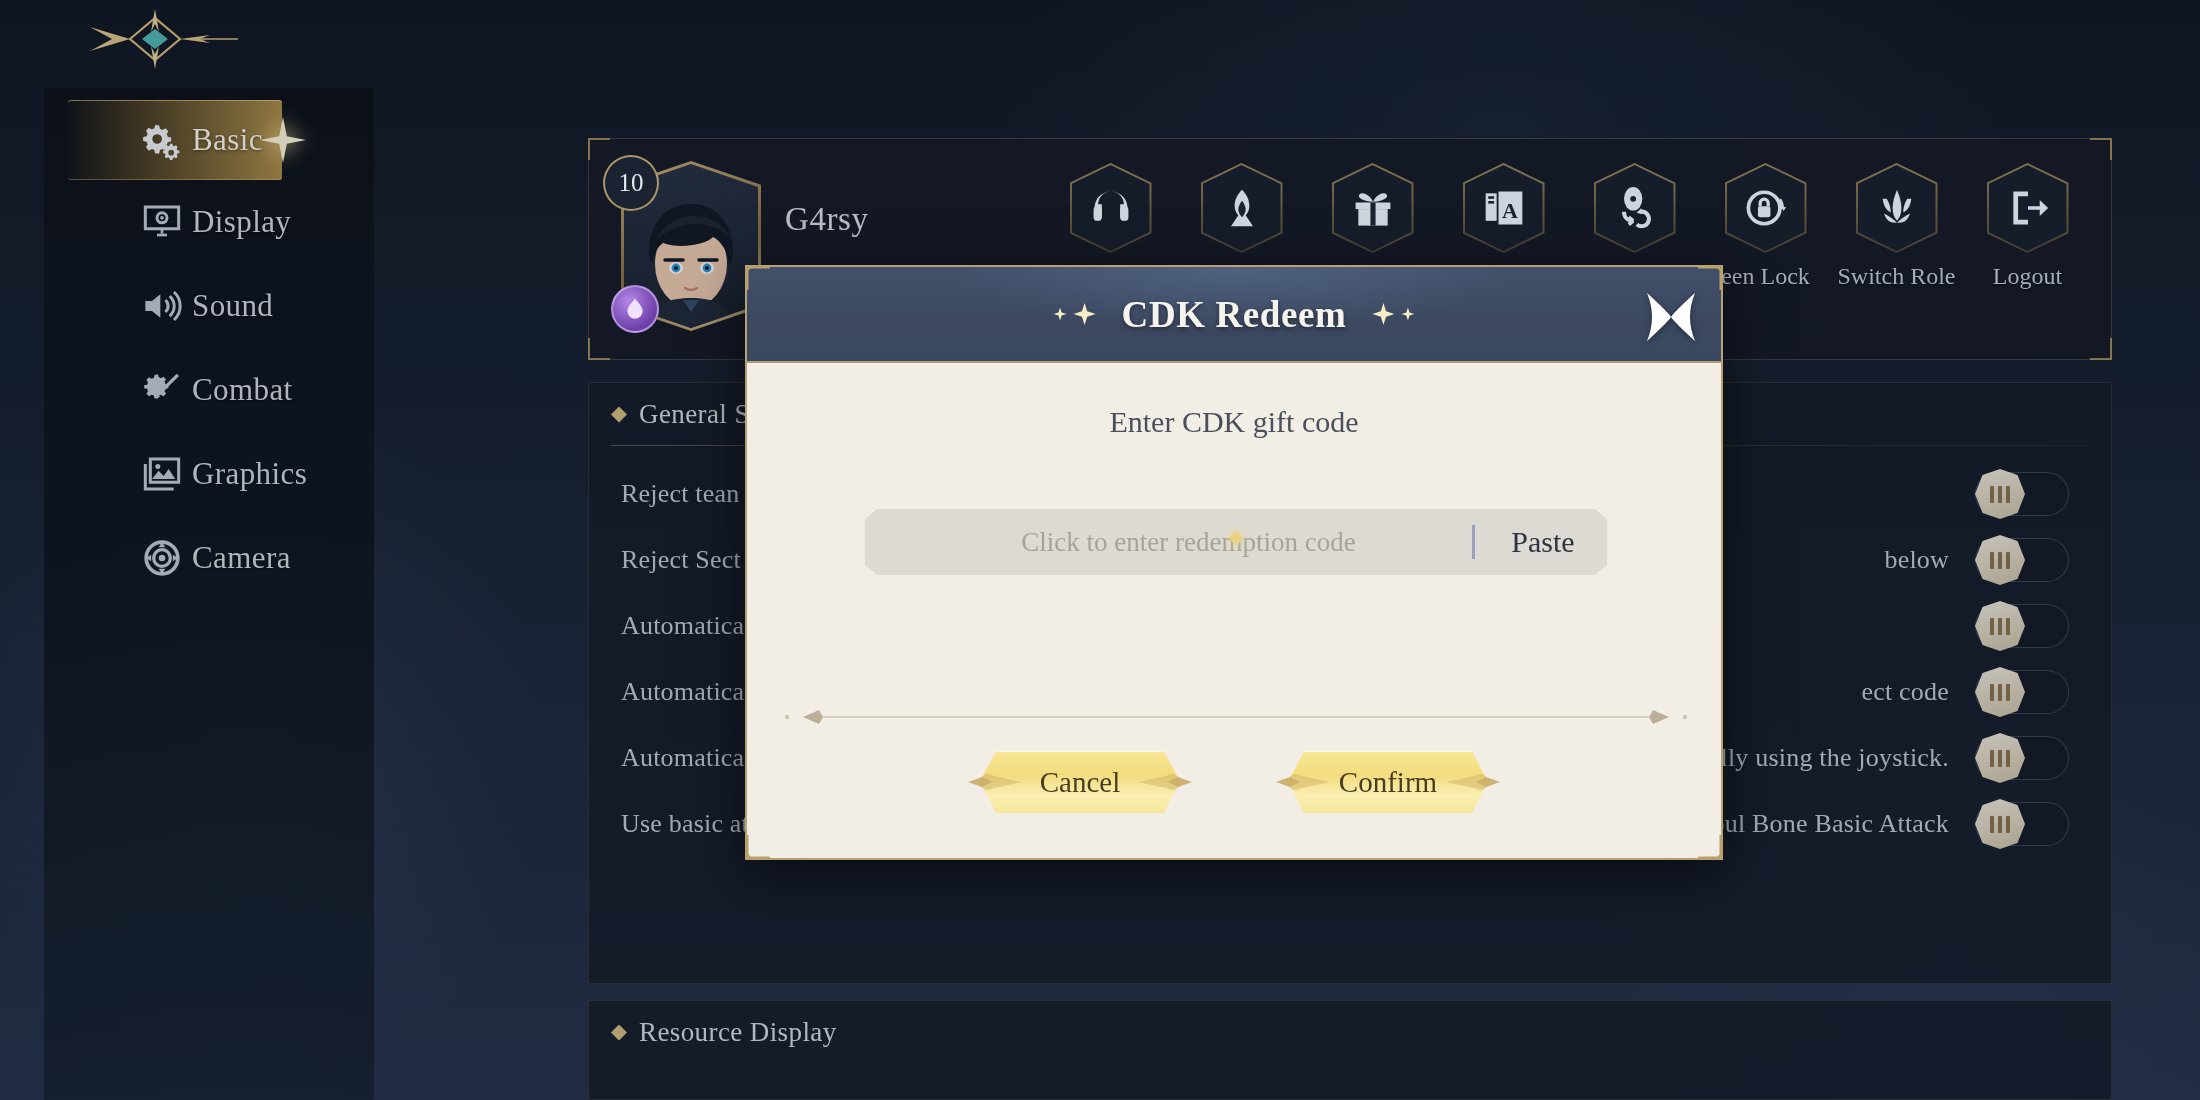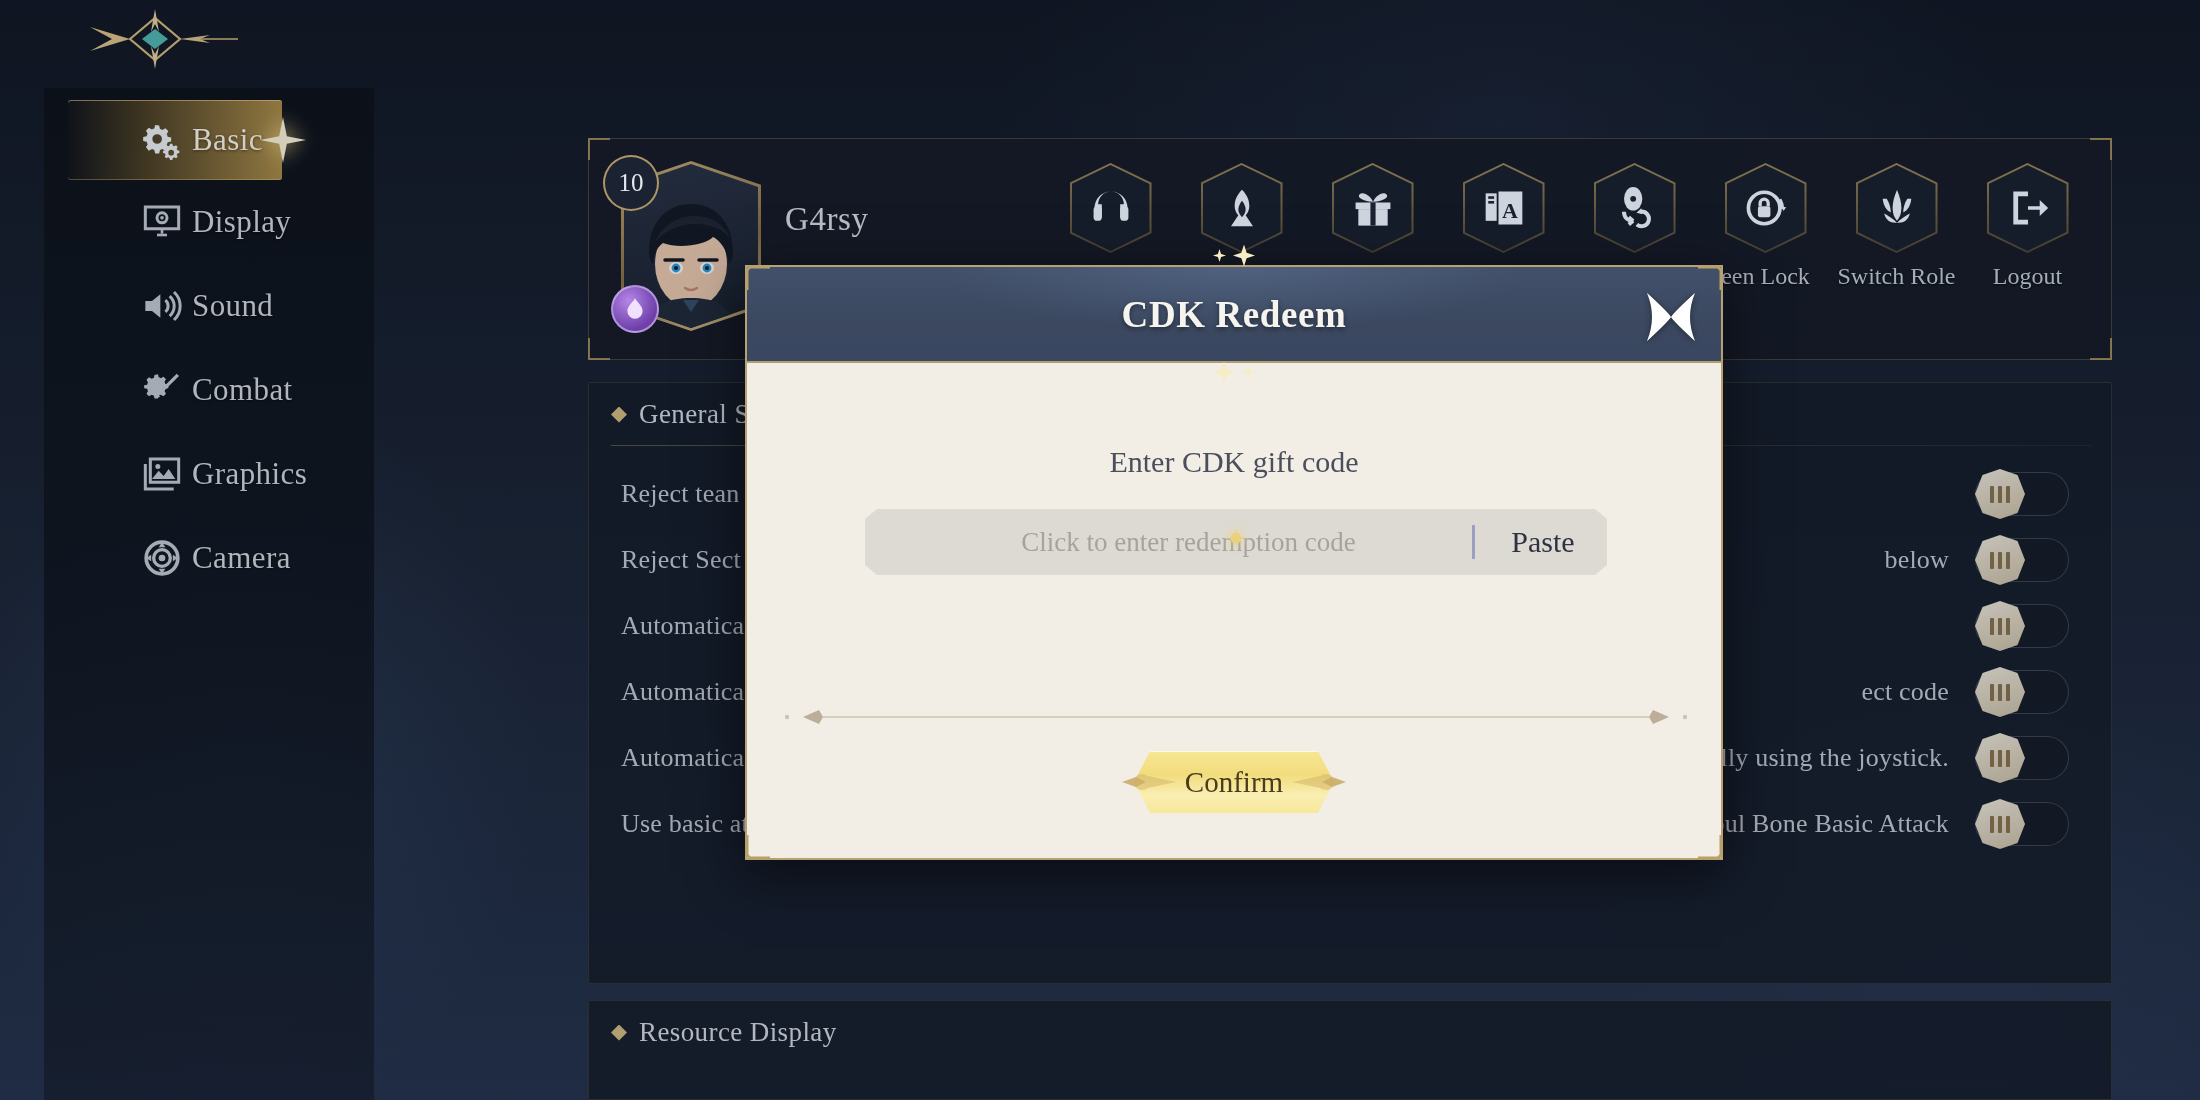--- a/index.html
+++ b/index.html
@@ -145,36 +145,36 @@
   .mcorner.bl { left:-3px; bottom:-3px; transform:scaleY(-1); }
   .mcorner.br { right:-3px; bottom:-3px; transform:scale(-1,-1); }
 
   .mheader { position:absolute; left:0; top:0; width:100%; height:96px;
              background:linear-gradient(180deg,#42506a 0%,#3b4860 60%,#3a4760 100%);
              border-bottom:2px solid rgba(198,172,112,.85);
              display:flex; align-items:center; justify-content:center; }
   .mheader::after { content:""; position:absolute; inset:0;
              background:radial-gradient(ellipse 420px 90px at 50% 0%, rgba(120,150,190,.25), transparent 70%);
              pointer-events:none; }
-  .mtitle-wrap { display:flex; align-items:center; gap:26px; z-index:2;flex-direction:column; }
+  .mtitle-wrap { display:flex; align-items:center; gap:26px; z-index:2; }
   .mtitle { font-size:37px; font-weight:bold; color:#f6f4ef; letter-spacing:.6px;
             text-shadow:0 2px 5px rgba(0,0,0,.45); }
   .spk { display:flex; align-items:center; gap:7px; }
   .spk .d { background:#f7edc4; clip-path:polygon(50% 0,62% 38%,100% 50%,62% 62%,50% 100%,38% 62%,0 50%,38% 38%); }
   .spk .d.sm { width:13px; height:13px; }
   .spk .d.lg { width:22px; height:22px; }
 
   .mclose { position:absolute; right:22px; top:24px; width:56px; height:52px;
             cursor:pointer; z-index:5; }
   .mclose svg { width:100%; height:100%; fill:#ffffff; filter:drop-shadow(0 1px 3px rgba(0,0,0,.4)); }
 
   .mbody { position:absolute; left:0; top:96px; width:100%; bottom:0;
            background:#f2eee6; }
   .mprompt { position:absolute; left:0; top:42px; width:100%; text-align:center;
-             font-size:30px; color:#4b4f5c;margin-top:40px; }
+             font-size:30px; color:#4b4f5c; }
 
   .input-row { position:absolute; left:118px; top:146px; width:742px; height:66px;
                background:#dddad4;
                clip-path:polygon(12px 0,730px 0,742px 10px,742px 56px,730px 66px,12px 66px,0 56px,0 10px);
                display:flex; align-items:center; }
   .input-ph { flex:1; text-align:center; font-size:27px; color:#a6a39d; padding-left:40px; }
   .input-div { width:3px; height:34px; background:#9aa0c0; margin-right:4px; }
   .paste-btn { width:128px; text-align:center; font-size:30px; color:#2f3240; cursor:pointer; }
   .cursor-spark { position:absolute; left:360px; top:18px; width:22px; height:22px; z-index:4; }
   .cursor-spark svg { width:100%; height:100%; fill:#e8d27f; filter:drop-shadow(0 0 6px rgba(240,215,130,.95)); }
@@ -676,29 +676,45 @@
         <svg viewBox="0 0 926 20" preserveAspectRatio="none">
           <line x1="50" y1="10" x2="876" y2="10" stroke="#cdc3b2" stroke-width="1.6"></line>
           <path d="M30 10 L46 3 L50 10 L46 17 Z" fill="#bcae99"></path>
           <path d="M896 10 L880 3 L876 10 L880 17 Z" fill="#bcae99"></path>
           <circle cx="14" cy="10" r="2.2" fill="#cdc3b2"></circle>
           <circle cx="912" cy="10" r="2.2" fill="#cdc3b2"></circle>
         </svg>
       </div>
 
       <div class="mbtns">
-
         <div class="gbtn">
           <span class="gbg"></span>
           <span class="gorn l">
             <svg viewBox="0 0 54 40">
                 <path d="M54 20 L26 14 Q16 8 10 20 Q16 32 26 26 Z" opacity=".5"></path>
                 <path d="M0 20 L14 15 L24 20 L14 25 Z"></path>
               </svg>
           </span>
+          <span class="glabel">Cancel</span>
+          <span class="gorn r">
+            <svg viewBox="0 0 54 40">
+                <path d="M54 20 L26 14 Q16 8 10 20 Q16 32 26 26 Z" opacity=".5"></path>
+                <path d="M0 20 L14 15 L24 20 L14 25 Z"></path>
+              </svg>
+          </span>
+        </div>
+
+        <div class="gbtn">
+          <span class="gbg"></span>
+          <span class="gorn l">
+            <svg viewBox="0 0 54 40">
+                <path d="M54 20 L26 14 Q16 8 10 20 Q16 32 26 26 Z" opacity=".5"></path>
+                <path d="M0 20 L14 15 L24 20 L14 25 Z"></path>
+              </svg>
+          </span>
           <span class="glabel">Confirm</span>
           <span class="gorn r">
             <svg viewBox="0 0 54 40">
                 <path d="M54 20 L26 14 Q16 8 10 20 Q16 32 26 26 Z" opacity=".5"></path>
                 <path d="M0 20 L14 15 L24 20 L14 25 Z"></path>
               </svg>
           </span>
         </div>
       </div>
     </div>

